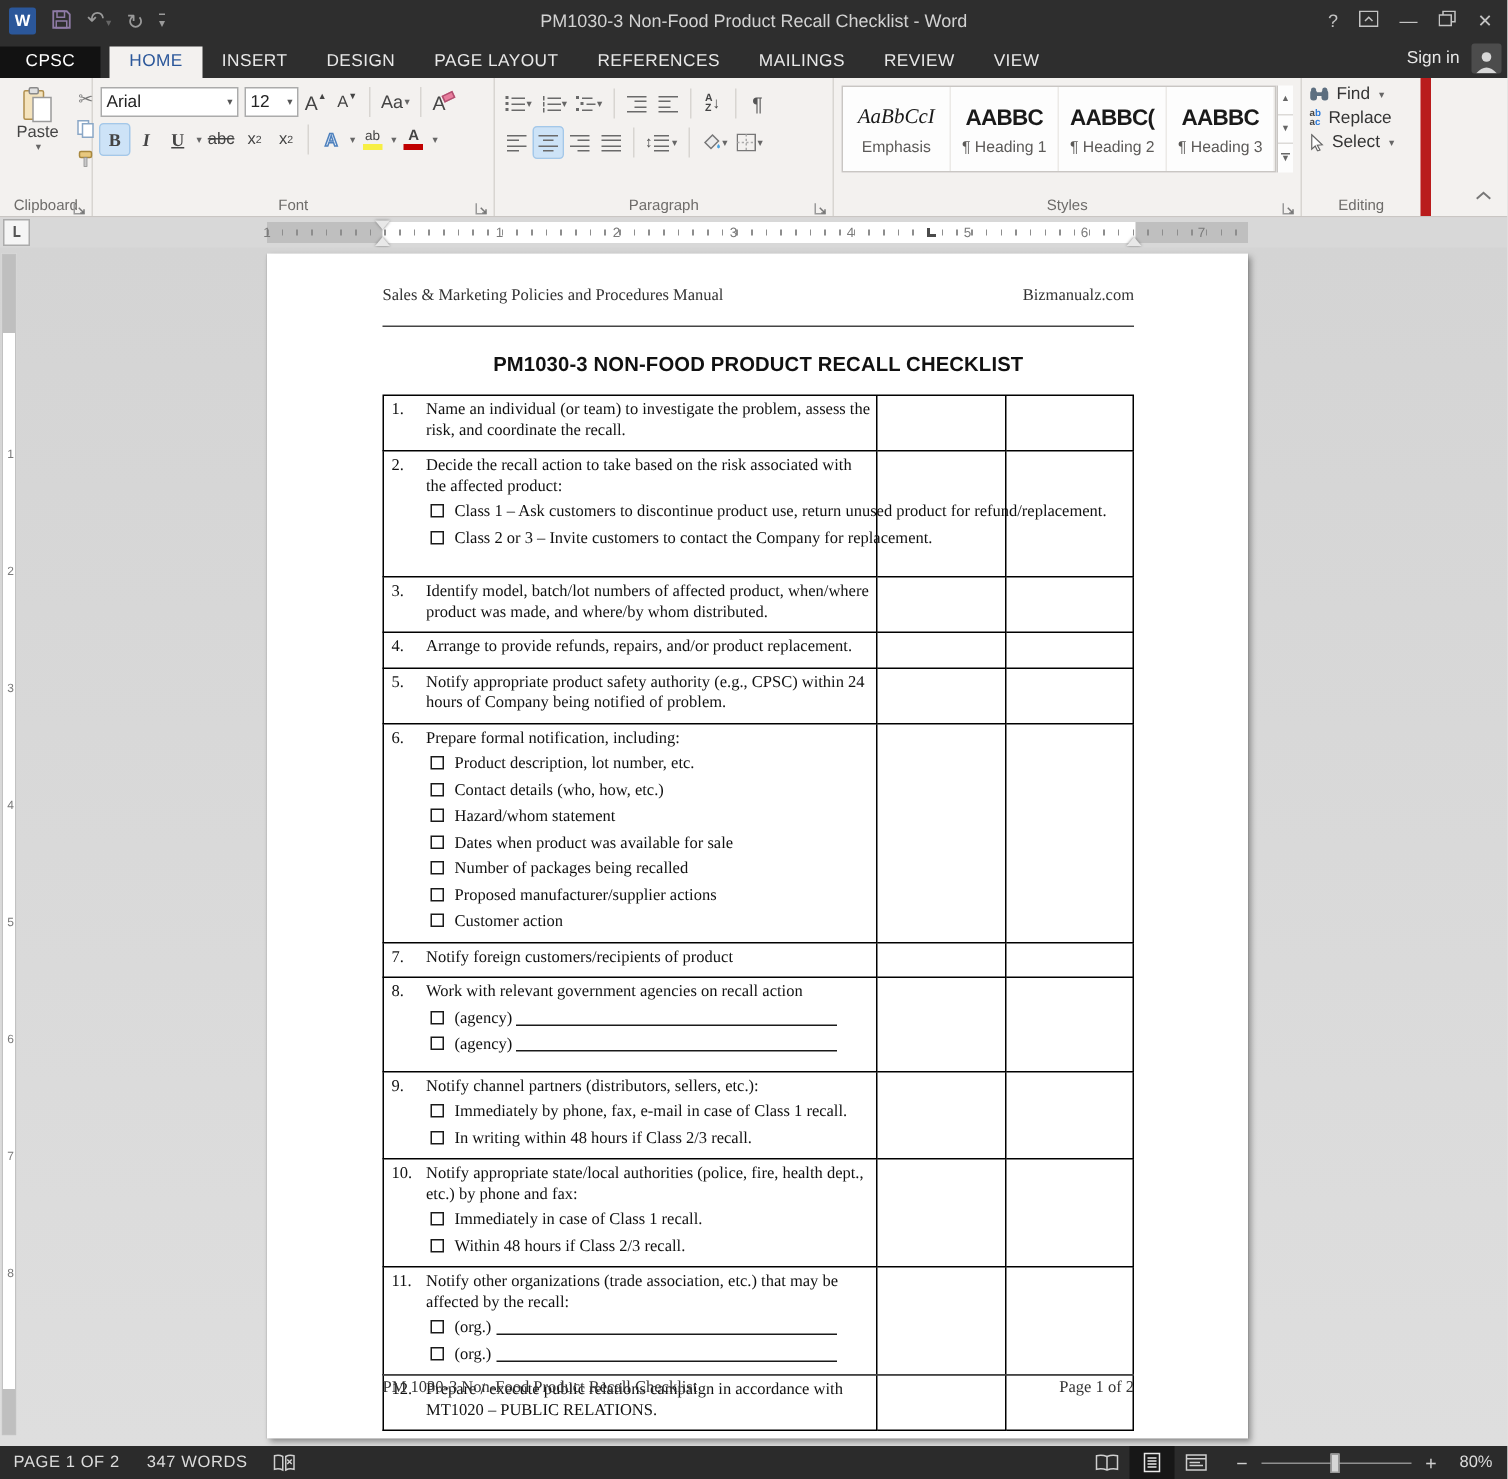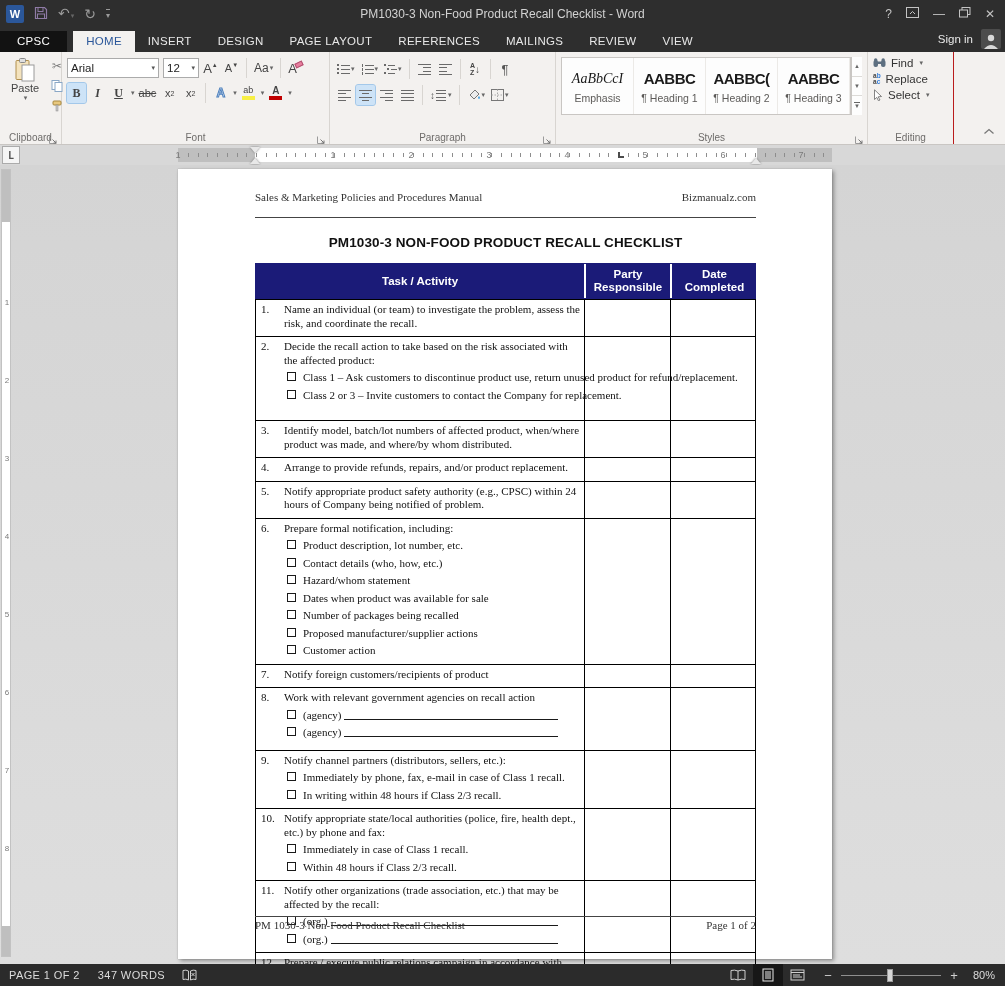--- a/index.html
+++ b/index.html
@@ -420,21 +420,21 @@
       </div>
       <div class="glabel">Styles</div>
       <span class="launcher">
         <svg width="10" height="10" viewBox="0 0 10 10">
             <path d="M1.5 1.5 v7 h7" fill="none" stroke="#9a9a9a"></path>
             <path d="M4.5 4.5 l3.5 3.5 M8 5.5 v2.5 h-2.5" fill="none" stroke="#777"></path>
           </svg>
       </span>
     </div>
 
-    <div class="rgroup" style="width:86px; border-right:1px solid #b91c1c;">
+    <div class="rgroup" style="width:86px; border-right:7px solid #b91c1c;">
       <div class="edit-col">
         <div class="edit-item">
           <svg width="13" height="10" viewBox="0 0 13 10">
               <rect x="0.5" y="2" width="4.5" height="7" rx="2" fill="#5d6f80"></rect>
               <rect x="8" y="2" width="4.5" height="7" rx="2" fill="#5d6f80"></rect>
               <rect x="4.5" y="3.5" width="4" height="2.5" fill="#5d6f80"></rect>
               <circle cx="2.7" cy="2" r="1.7" fill="#5d6f80"></circle>
               <circle cx="10.2" cy="2" r="1.7" fill="#5d6f80"></circle>
             </svg>
           <span>Find</span>
@@ -507,25 +507,20 @@
 
     <div class="page doc-serif">
       <div class="dochead">
         <span>Sales &amp; Marketing Policies and Procedures Manual</span>
         <span>Bizmanualz.com</span>
       </div>
 
       <div class="doctitle" style="font-family:'Liberation Sans',sans-serif;">PM1030-3 NON-FOOD PRODUCT RECALL CHECKLIST</div>
 
       <div class="ttable">
-        <div class="thead" style="font-family:'Liberation Sans',sans-serif;">
-          <div class="h">Task / Activity</div>
-          <div class="h">Party Responsible</div>
-          <div class="h">Date Completed</div>
-        </div>
         <div class="tbody" id="task-rows">
             <div class="trow">
               <div class="c task">
                 <div class="rwrap">
                   <span class="rnum">1.</span>
                   <div class="rbody">
                     <div>Name an individual (or team) to investigate the problem, assess the risk, and coordinate the recall.</div>
                   </div>
                 </div>
               </div>

